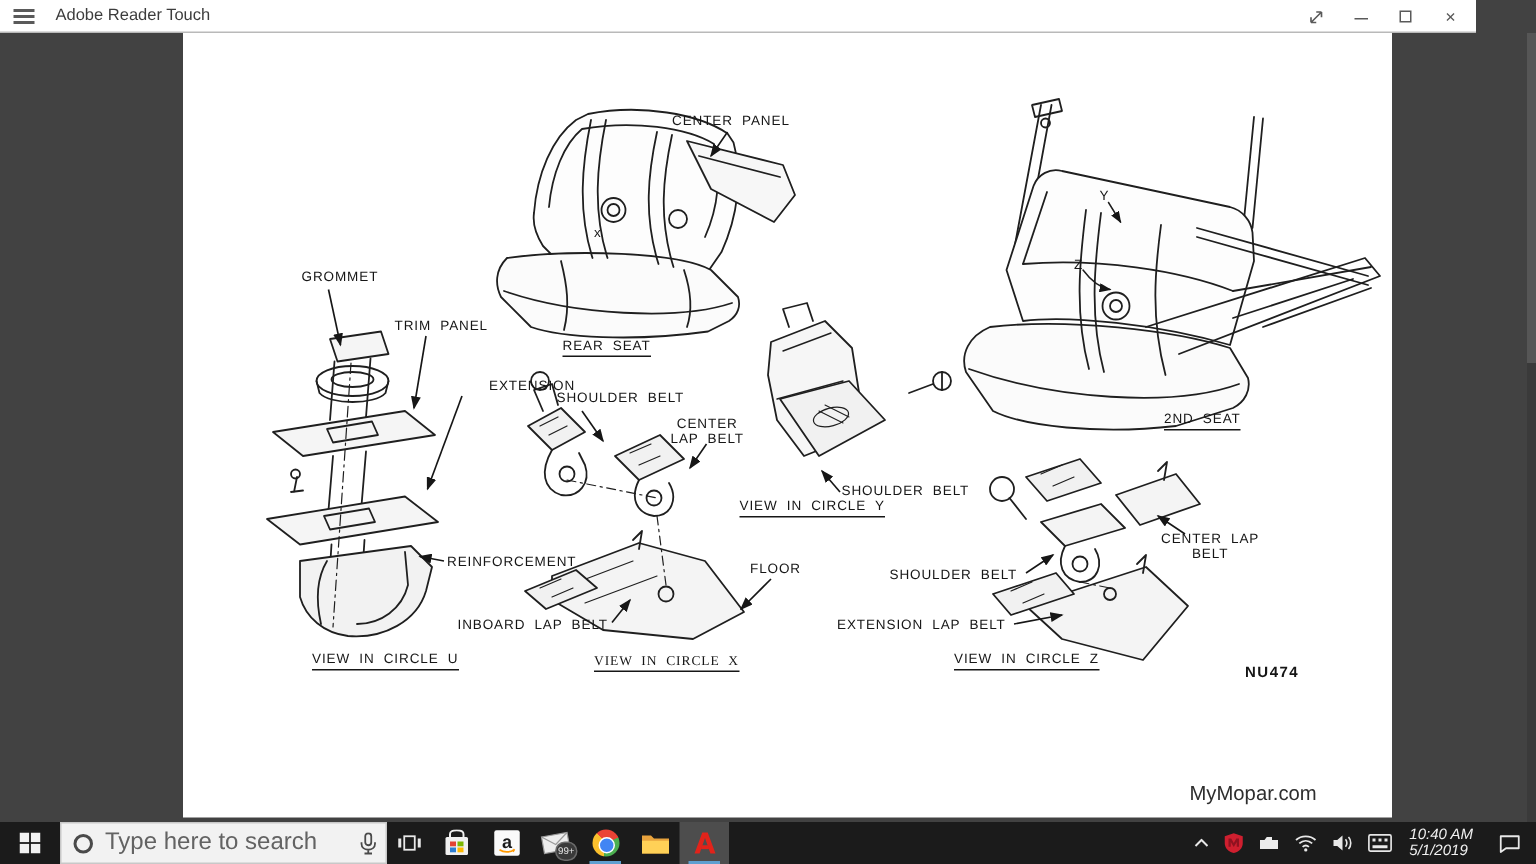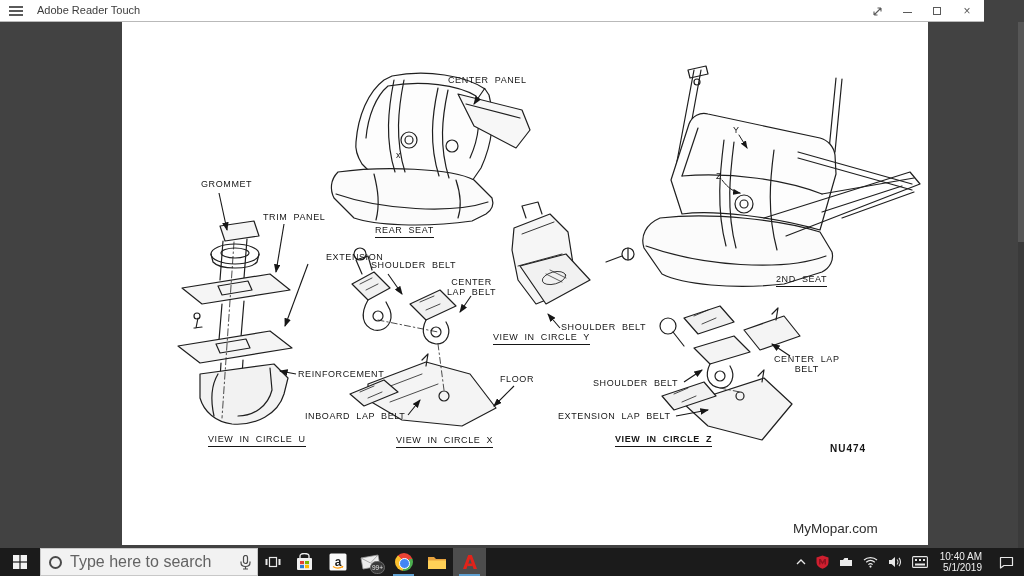--- a/index.html
+++ b/index.html
@@ -54,21 +54,21 @@
   .badge { position:absolute; right:2px; bottom:2px; min-width:13px; height:13px; border-radius:7px;
            background:#3a3a3a; border:1px solid #6b6b6b; color:#e6e6e6; font-size:6.5px;
            display:flex; align-items:center; justify-content:center; padding:0 1px; }
   .chrome-ball { width:18px; height:18px; border-radius:50%;
                  background:conic-gradient(from -45deg,#ea4335 0 110deg,#4caf50 0 235deg,#fbc02d 0 360deg);
                  position:relative; }
   .chrome-ball::after { content:""; position:absolute; left:4.5px; top:4.5px; width:9px; height:9px;
                         border-radius:50%; background:#4285f4; border:1.5px solid #fff; }
   .tray { margin-left:auto; display:flex; align-items:center; }
   .tray-btn { height:28px; display:flex; align-items:center; justify-content:center; padding:0 5px; }
-  .clock { text-align:right; font-size:10px; line-height:11.5px; color:#f0f0f0; padding:0 7px; }
+  .clock { text-align:left; font-size:10px; line-height:11.5px; color:#f0f0f0; padding:0 7px;font-style:italic; }
   .spacer { flex:1; }
 </style>
 </head>
 <body>
 
 <div class="titlebar">
   <div class="hamburger">
       <i></i>
       <i></i>
       <i></i>
@@ -229,24 +229,24 @@
       <div class="fig-label" style="left: 164px; top: 230px; margin-left: 40px;">EXTENSION</div>
       <div class="fig-label" style="left: 176px; top: 347px;">REINFORCEMENT</div>
       <div class="fig-label" style="left: 183px; top: 389px;">INBOARD LAP BELT</div>
       <div class="fig-label u" style="left: 86px; top: 412px;">VIEW IN CIRCLE U</div>
       <div class="fig-label" style="left: 249px; top: 238px;">SHOULDER BELT</div>
       <div class="fig-label c" style="left: 325px; top: 255px;">CENTER
 LAP BELT</div>
       <div class="fig-label u" style="left: 371px; top: 310px;">VIEW IN CIRCLE Y</div>
       <div class="fig-label" style="left: 439px; top: 300px;">SHOULDER BELT</div>
       <div class="fig-label" style="left: 378px; top: 352px;">FLOOR</div>
-      <div class="fig-label u" style="left: 274px; top: 413px;">VIEW IN CIRCLE X</div>
+      <div class="fig-label u" style="left: 274px; top: 413px; font-family: Liberation Serif, serif;">VIEW IN CIRCLE X</div>
       <div class="fig-label" style="left: 471px; top: 356px;">SHOULDER BELT</div>
       <div class="fig-label" style="left: 436px; top: 389px;">EXTENSION LAP BELT</div>
-      <div class="fig-label u" style="left: 493px; top: 412px; font-weight: bold;">VIEW IN CIRCLE Z</div>
+      <div class="fig-label u" style="left: 514px; top: 412px;">VIEW IN CIRCLE Z</div>
       <div class="fig-label u" style="left: 638px; top: 252px; margin-left: 16px;">2ND SEAT</div>
       <div class="fig-label c" style="left: 652px; top: 332px;">CENTER LAP
 BELT</div>
       <div class="fig-label" style="left: 274px; top: 128px;">x</div>
       <div class="fig-label" style="left: 611px; top: 103px;">Y</div>
       <div class="fig-label" style="left: 594px; top: 149px;">Z</div>
     </div>
   <div class="doc-scrollbar">
       <div class="thumb"></div>
     </div>

